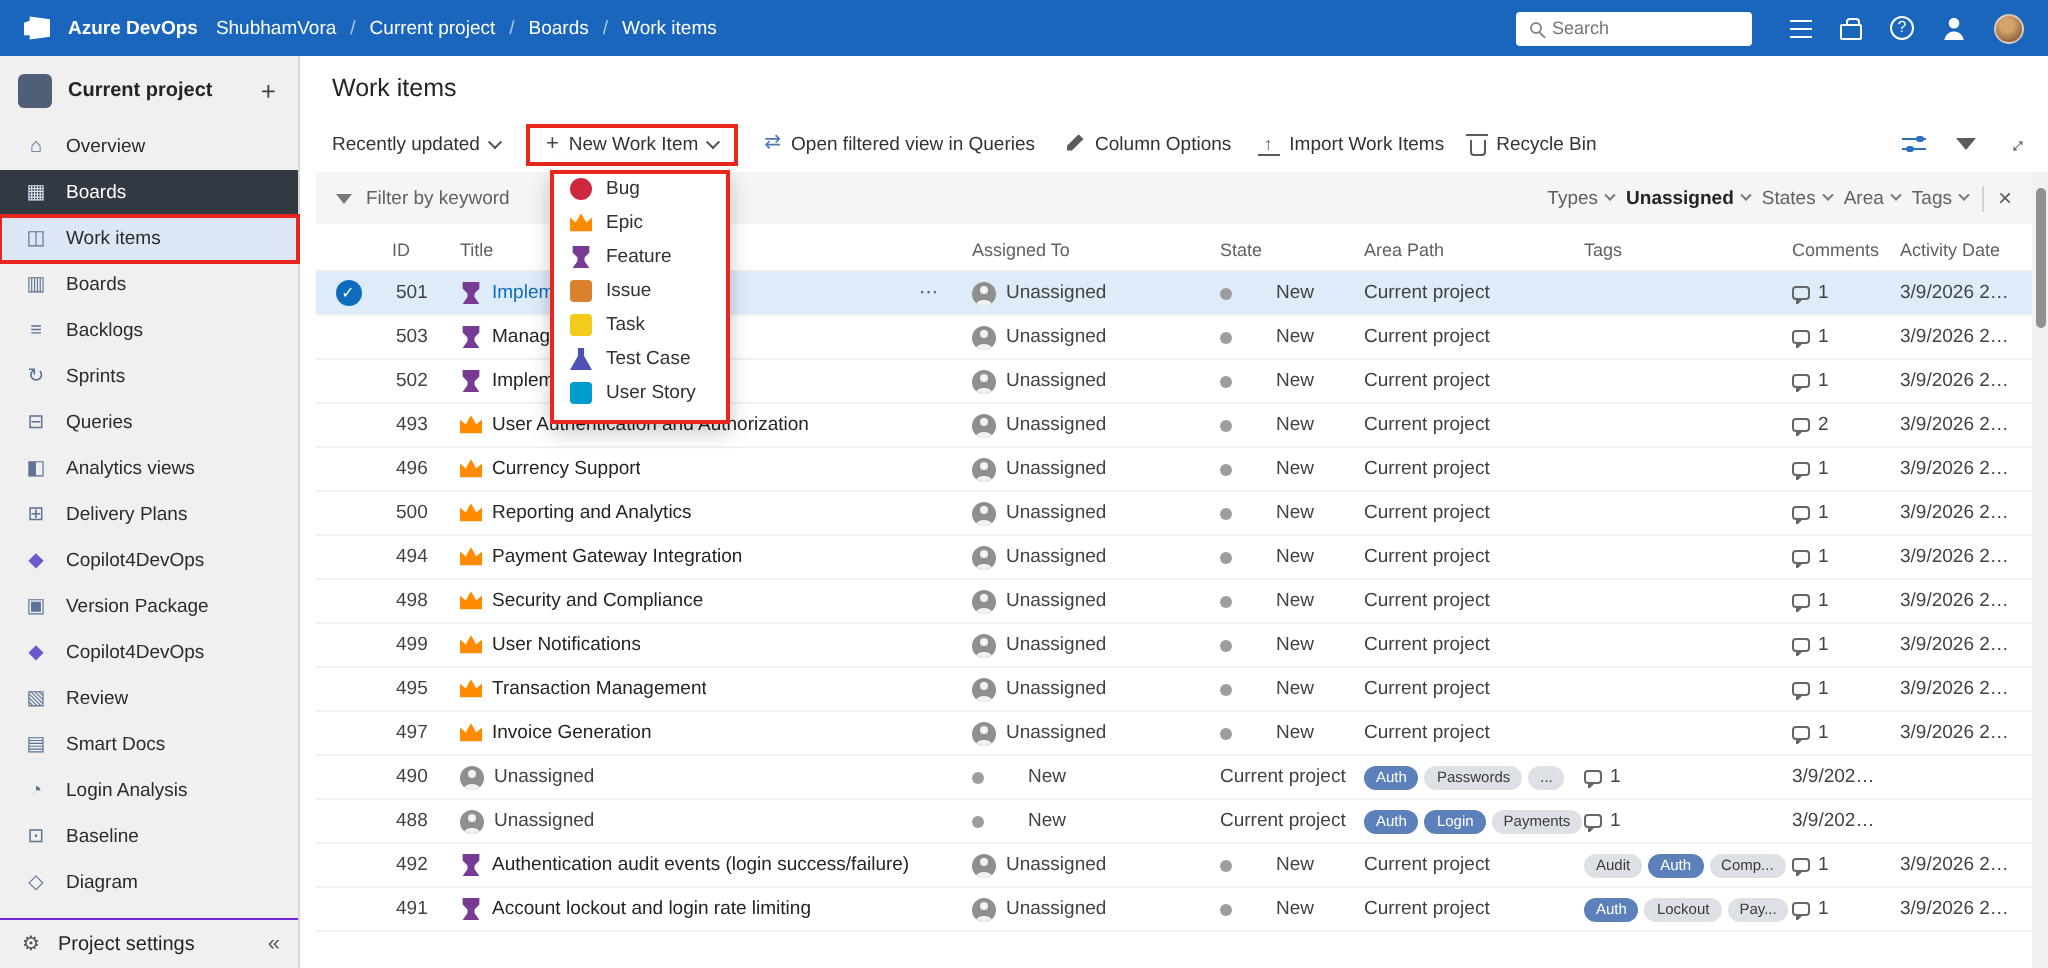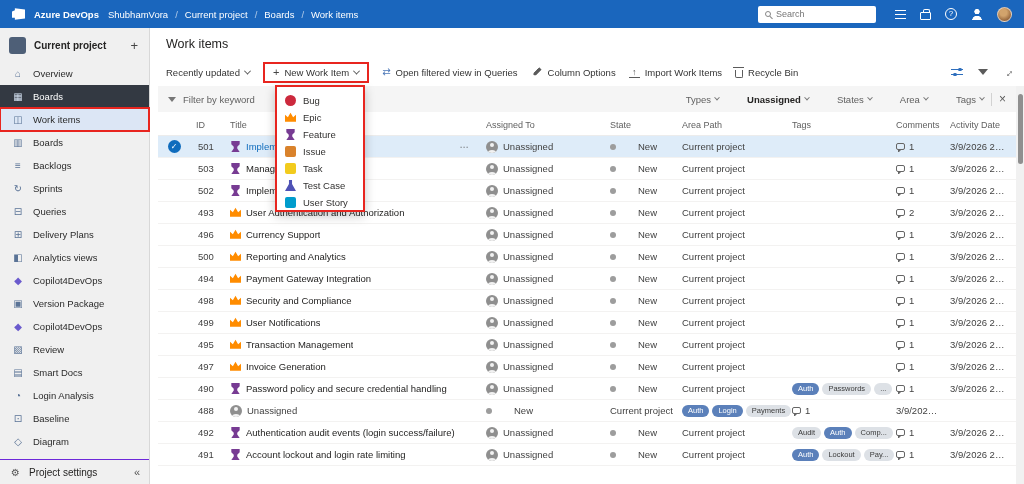--- a/index.html
+++ b/index.html
@@ -93,21 +93,21 @@
       linear-gradient(#2d6ebd,#2d6ebd) 0 2px/12px 1.4px no-repeat,
       linear-gradient(#2d6ebd,#2d6ebd) 0 7px/12px 1.4px no-repeat}
   .i-sliders::before{content:"";position:absolute;left:7px;top:.6px;width:3.6px;height:3.6px;border-radius:50%;background:#2d6ebd}
   .i-sliders::after{content:"";position:absolute;left:2px;top:5.6px;width:3.6px;height:3.6px;border-radius:50%;background:#2d6ebd}
   .i-funnel{width:0;height:0;border-left:5px solid transparent;border-right:5px solid transparent;border-top:6px solid #5b5b5b}
   .i-funnel.small{border-left-width:4px;border-right-width:4px;border-top-width:5px;border-top-color:#777}
   .i-expand{display:inline-block;transform:rotate(-45deg);color:#5b5b5b;font-size:11px;line-height:11px}
   .i-expand::before{content:"↔"}
 
   .filterbar{position:absolute;top:58px;left:8px;right:8px;height:26px;background:#f5f5f5;display:flex;align-items:center;gap:7px;padding:0 10px;color:#616161;font-size:9.5px}
-  .chips{margin-left:auto;display:flex;align-items:center;gap:28px}
+  .chips{margin-left:auto;display:flex;align-items:center;gap:6px}
   .chip{display:flex;align-items:center;gap:4px;cursor:pointer;color:#616161}
   .chip .chev{width:4px;height:4px;border-color:#777}
   .chip.active .chip-label{color:#252423;font-weight:700}
   .fb-div{width:1px;height:13px;background:#d2d2d2}
   .fb-close{font-size:12px;color:#5b5b5b;cursor:pointer;line-height:12px}
   .fb-close::before{content:"×"}
 
   
   .grid{display:grid;grid-template-columns:38px 34px 256px 124px 72px 110px 104px 54px 1fr;align-items:center}
   .thead{position:absolute;top:86px;left:8px;right:8px;height:22px;color:#616161;font-size:9px;border-bottom:1px solid #ececec}
@@ -140,21 +140,21 @@
   .c-comments{display:flex;align-items:center;gap:4px;color:#424242}
   .bub{width:9px;height:7px;border:1px solid #666;border-radius:2px;position:relative;flex:none}
   .bub::after{content:"";position:absolute;left:1px;bottom:-4px;border-top:3px solid #666;border-right:3px solid transparent}
   .c-activity{color:#424242;overflow:hidden;text-overflow:ellipsis;padding-right:10px}
 
   .vscroll{position:absolute;top:58px;right:0;bottom:0;width:8px;background:#f1f1f1;z-index:30}
   .vthumb{position:absolute;top:8px;left:1.5px;width:5px;height:70px;border-radius:3px;background:#8f8f8f}
 
   
   .wimenu{position:absolute;left:262px;top:84px;width:90px;background:#fff;border:2px solid #e8251f;box-shadow:0 4px 10px rgba(0,0,0,.22);z-index:60;padding:2px 0}
-  .mi{height:17px;display:flex;align-items:flex-end;gap:7px;padding:0 8px;font-size:9.5px;color:#323130;cursor:pointer}
+  .mi{height:17px;display:flex;align-items:flex-start;gap:7px;padding:0 8px;font-size:9.5px;color:#323130;cursor:pointer}
   .mi-label{white-space:nowrap}
 
   
   .wi{width:11px;height:11px;display:inline-block;flex:none}
   .wi-bug{background:#cc293d;border-radius:50%}
   .wi-epic{background:#ff8c00;clip-path:polygon(0 88%,0 25%,26% 48%,50% 6%,74% 48%,100% 25%,100% 88%)}
   .wi-feature{background:#773b93;clip-path:polygon(12% 0,88% 0,88% 30%,66% 52%,66% 68%,88% 100%,12% 100%,34% 68%,34% 52%,12% 30%)}
   .wi-issue{background:#d9822b;border-radius:2px}
   .wi-task{background:#f2cb1d;border-radius:2px}
   .wi-test-case{background:#4f52b5;clip-path:polygon(36% 0,64% 0,64% 36%,100% 100%,0 100%,36% 36%)}
@@ -219,26 +219,26 @@
   </div>
         <div class="nav-item">
     <span class="nico" data-icon="sprints"></span>
     <span class="nlabel">Sprints</span>
   </div>
         <div class="nav-item">
     <span class="nico" data-icon="queries"></span>
     <span class="nlabel">Queries</span>
   </div>
         <div class="nav-item">
+    <span class="nico" data-icon="analytics"></span>
+    <span class="nlabel">Analytics views</span>
+  </div>
+        <div class="nav-item">
     <span class="nico" data-icon="delivery-plans"></span>
     <span class="nlabel">Delivery Plans</span>
-  </div>
-        <div class="nav-item">
-    <span class="nico" data-icon="analytics"></span>
-    <span class="nlabel">Analytics views</span>
   </div>
         <div class="nav-item">
     <span class="nico" data-icon="copilot"></span>
     <span class="nlabel">Copilot4DevOps</span>
   </div>
         <div class="nav-item">
     <span class="nico" data-icon="package"></span>
     <span class="nlabel">Version Package</span>
   </div>
         <div class="nav-item">
@@ -614,25 +614,20 @@
     <div class="cell c-tags"></div>
     <div class="cell c-comments">
       <span class="bub"></span>
       <span class="cm">1</span>
     </div>
     <div class="cell c-activity">3/9/2026 2:27</div>
   </div>
         <div class="trow grid">
     <div class="cell c-check"></div>
     <div class="cell c-id">490</div>
-    <div class="cell c-title">
-      <span class="wi wi-feature"></span>
-      <span class="t-text">Password policy and secure credential handling</span>
-
-    </div>
     <div class="cell c-assigned">
       <span class="ua"></span>
       <span class="as-text">Unassigned</span>
     </div>
     <div class="cell c-state">
       <span class="dot"></span>
       <span class="st-text">New</span>
     </div>
     <div class="cell c-area">Current project</div>
     <div class="cell c-tags"><span class="pill blue">Auth</span><span class="pill ">Passwords</span><span class="pill ">...</span></div>

